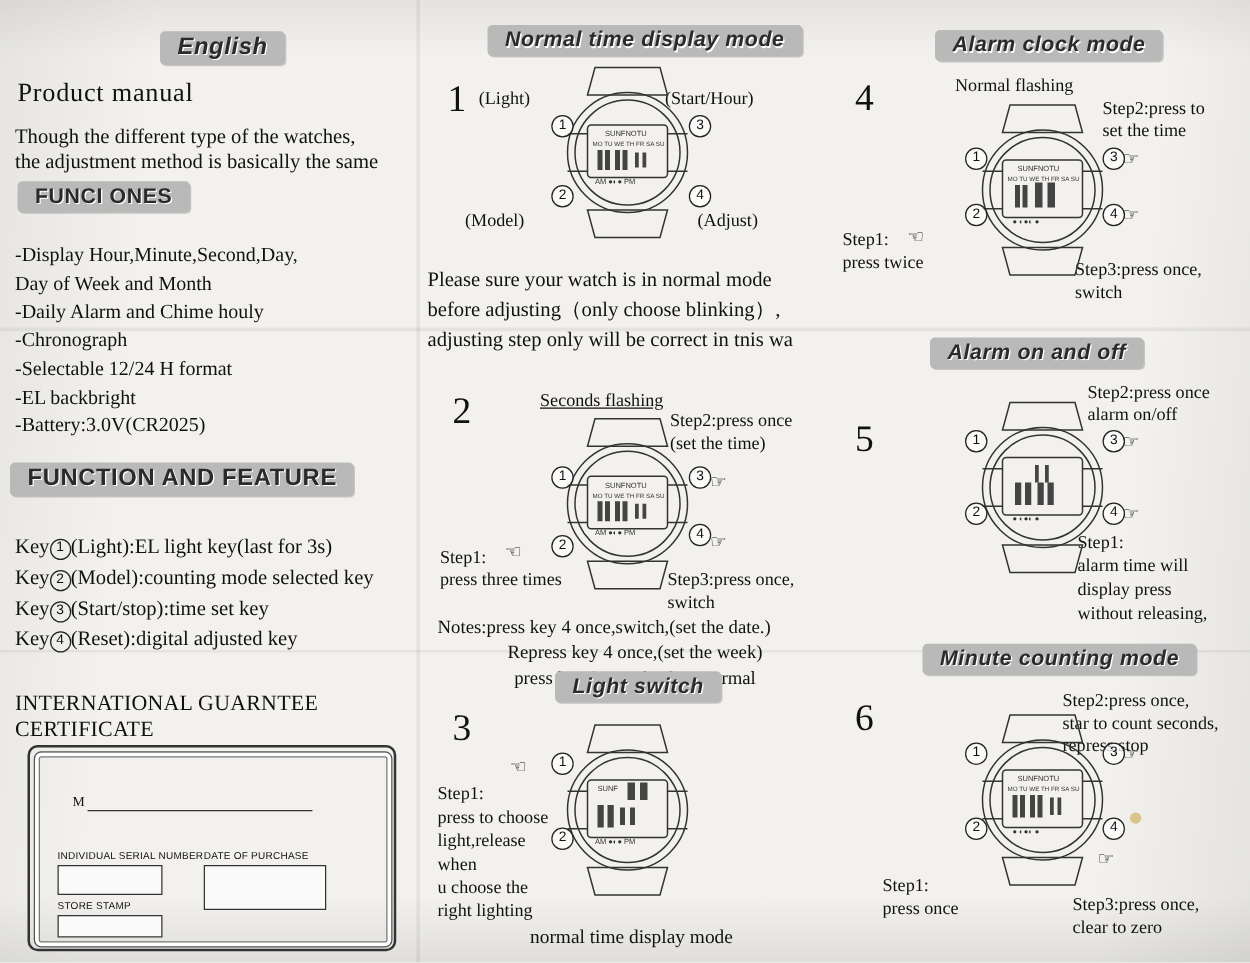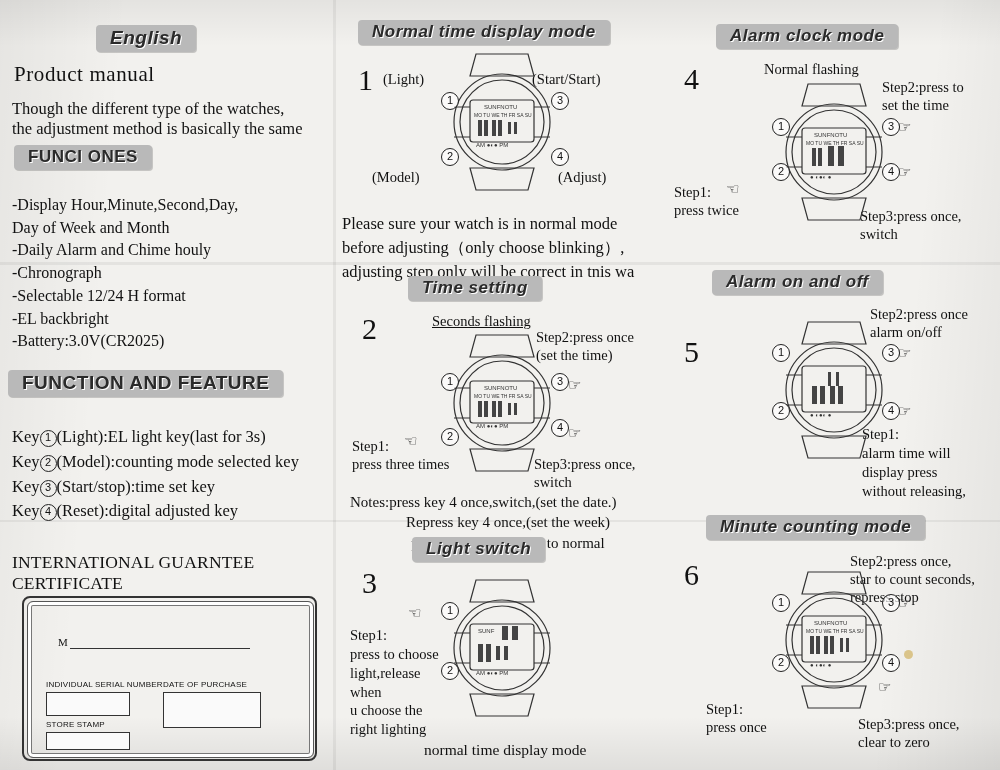--- a/index.html
+++ b/index.html
@@ -33,21 +33,21 @@
     font-weight:bold;
     letter-spacing:.5px;
     padding:2px 14px 3px 14px;
     border-radius:4px;
     box-shadow:1px 1px 0 rgba(0,0,0,.18);
     text-shadow:1px 1px 0 #fff;
   }
   .banner.big{font-size:19px;}
   .banner.med{font-size:17px;}
 
-  .ital{font-style:italic;}
+  .ital{font-style:italic;margin-left:32px;}
   .txt{font-size:16.5px;line-height:1.32;}
   .txt.sm{font-size:15px;}
   .bigtitle{font-size:21px;letter-spacing:.6px;}
 
   ul.features{list-style:none;margin:4px 0 0 0;padding:0;}
   ul.features li{font-size:16px;line-height:1.42;}
 
   .keyline{font-size:16.5px;line-height:1.5;}
   .circnum{
     display:inline-block;width:15px;height:15px;border:1.4px solid #222;border-radius:50%;
@@ -150,21 +150,21 @@
   </div>
 </div>
 
 <div class="col" id="col2">
 
   <div style="position:absolute;left:22px;top:20px;">
     <span class="banner med ital">Normal time display mode</span>
   </div>
   <div class="stepnum" style="position:absolute;left:22px;top:63px;">1</div>
   <div class="lab" style="position:absolute;left:47px;top:70px;">(Light)</div>
-  <div class="lab" style="position:absolute;left:196px;top:70px;">(Start/Start)</div>
+  <div class="lab" style="position:absolute;left:196px;top:70px;">(Start/Hour)</div>
   <div class="lab" style="position:absolute;left:36px;top:168px;">(Model)</div>
   <div class="lab" style="position:absolute;left:222px;top:168px;">(Adjust)</div>
 
   <div class="watch" style="left:88px;top:52px;">
     <svg width="155" height="140" viewBox="0 0 155 140">
       <g fill="none" stroke="#333" stroke-width="1.2">
         <path d="M52 2 h52 l6 22 h-64 z"></path>
         <path d="M52 138 h52 l6 -22 h-64 z"></path>
         <circle cx="78" cy="70" r="48"></circle>
         <circle cx="78" cy="70" r="42"></circle>
@@ -188,23 +188,20 @@
   <div class="bullet" style="left:105px;top:148px;">2</div>
   <div class="bullet" style="left:215px;top:92px;">3</div>
   <div class="bullet" style="left:215px;top:148px;">4</div>
 
   <div class="txt" style="position:absolute;left:6px;top:212px;width:322px;line-height:1.45;">
     <div>Please sure your watch is in normal mode</div>
     <div>before adjusting（only choose blinking）,</div>
     <div>adjusting step only will be correct in tnis wa</div>
   </div>
 
-  <div style="position:absolute;left:72px;top:276px;">
-    <span class="banner med ital">Time setting</span>
-  </div>
   <div class="stepnum" style="position:absolute;left:26px;top:312px;">2</div>
   <div class="lab" style="position:absolute;left:96px;top:312px;text-decoration:underline;">Seconds flashing</div>
   <div class="lab" style="position:absolute;left:200px;top:328px;white-space:pre-line;">Step2:press once
 (set the time)</div>
   <div class="lab" style="position:absolute;left:16px;top:437px;white-space:pre-line;">Step1:
 press three times</div>
   <div class="lab" style="position:absolute;left:198px;top:455px;white-space:pre-line;">Step3:press once,
                  switch</div>
 
   <div class="watch" style="left:88px;top:333px;">

